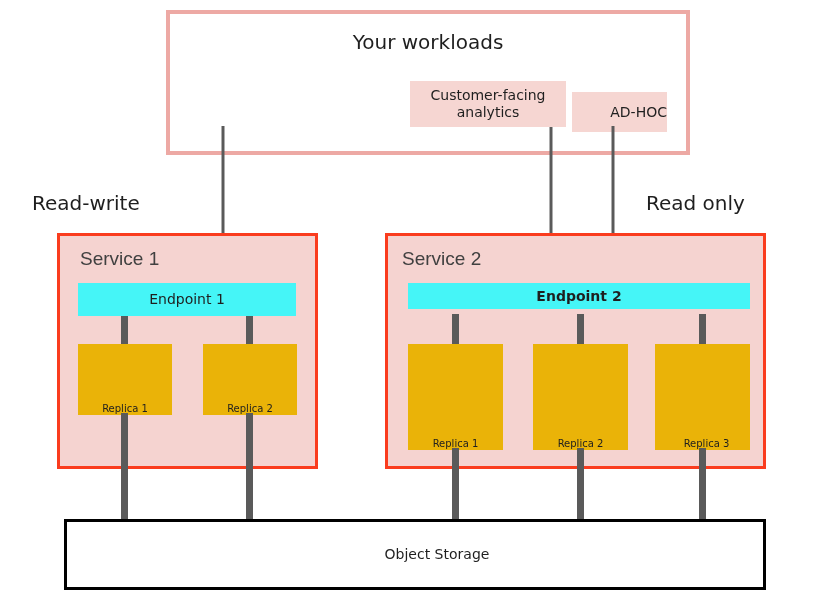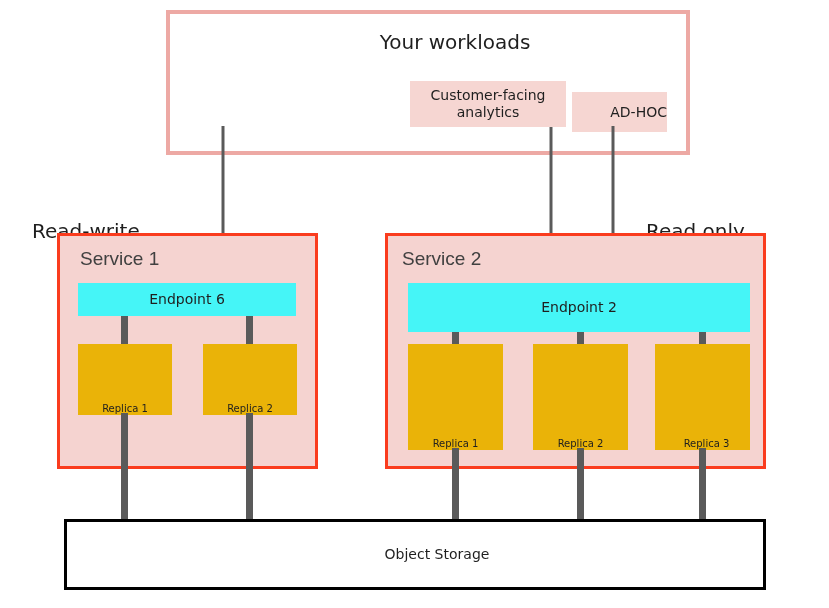--- a/index.html
+++ b/index.html
@@ -41,42 +41,40 @@
   }
   #workloads-title {
     position: absolute;
     left: 166px;
     top: 30px;
     width: 524px;
     text-align: center;
     font-size: 20px;
     color: #1f1f1f;
     font-family: "DejaVu Sans", sans-serif;
-    padding-left: 27px;
   }
 
   
   .workload-chip {
     background: #F6D6D2;
     color: #1f1f1f;
     font-size: 14px;
     font-family: "DejaVu Sans", sans-serif;
   }
   #chip-writes  { left: 190px; top: 82px; width: 70px;  height: 44px; }
   #chip-cfa     { left: 410px; top: 81px; width: 156px; height: 46px; justify-content: flex-end; }
   #chip-adhoc   { left: 572px; top: 92px; width: 95px;  height: 40px; justify-content: flex-end; }
 
   
   .caption {
     position: absolute;
     font-size: 20px;
     color: #1f1f1f;
     font-family: "DejaVu Sans", sans-serif;
     white-space: nowrap;
-    margin-top: 28px;
   }
   #caption-rw { left: 32px;  top: 191px; }
   #caption-ro { left: 646px; top: 191px; }
 
   
   .service-box {
     border: 3px solid #FA3C1E;
     background: #F5D3D0;
   }
   #service1-box { left: 57px;  top: 233px; width: 261px; height: 236px; }
@@ -93,21 +91,21 @@
   #service2-title { left: 402px; top: 248px; }
 
   
   .endpoint {
     background: #45F5F7;
     color: #1f1f1f;
     font-size: 14px;
     font-family: "DejaVu Sans", sans-serif;
   }
   #endpoint1 { left: 78px;  top: 283px; width: 218px; height: 33px; }
-  #endpoint2 { left: 408px; top: 283px; width: 342px; height: 49px; }
+  #endpoint2 { left: 408px; top: 283px; width: 342px; height: 26px; font-weight: bold; }
 
   
   .replica {
     background: #eab308;
     color: #1f1f1f;
     font-size: 10px;
     font-family: "DejaVu Sans", sans-serif;
     align-items: flex-end;
   }
   #s1-replica1 { left: 78px;  top: 344px; width: 94px; height: 71px; }
@@ -176,21 +174,21 @@
   <div class="caption" id="caption-rw">Read-write</div>
   <div class="caption" id="caption-ro">Read only</div>
 
   <div class="box service-box" id="service1-box"></div>
   <div class="service-title" id="service1-title">Service 1</div>
 
   <div class="connector" style="left:121px; top:314px; height:32px;"></div>
   <div class="connector" style="left:246px; top:314px; height:32px;"></div>
 
   <div class="box label-center endpoint" id="endpoint1">
-    <span>Endpoint 6</span>
+    <span>Endpoint 1</span>
   </div>
 
   <div class="box label-center replica" id="s1-replica1">
     <span>Replica 1</span>
   </div>
   <div class="box label-center replica" id="s1-replica2">
     <span>Replica 2</span>
   </div>
 
   <div class="connector" style="left:121px; top:413px; height:108px;"></div>

